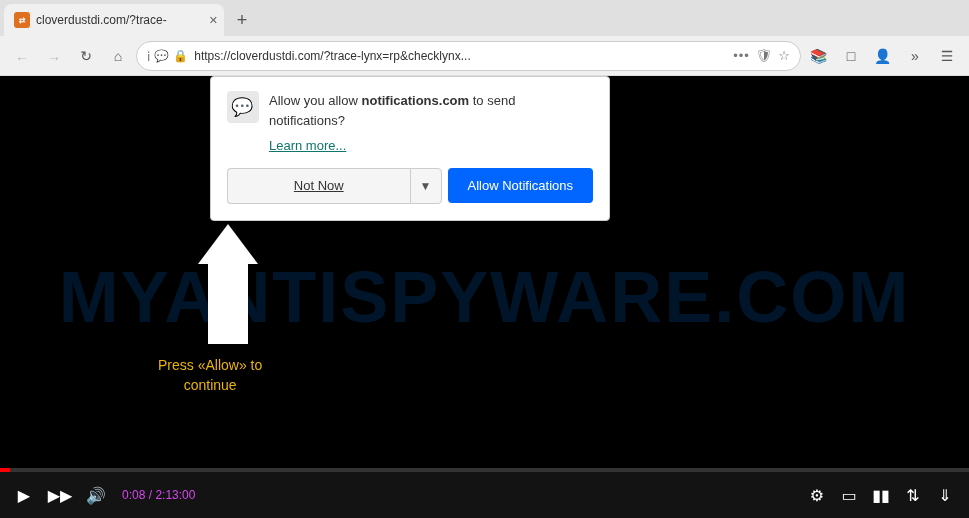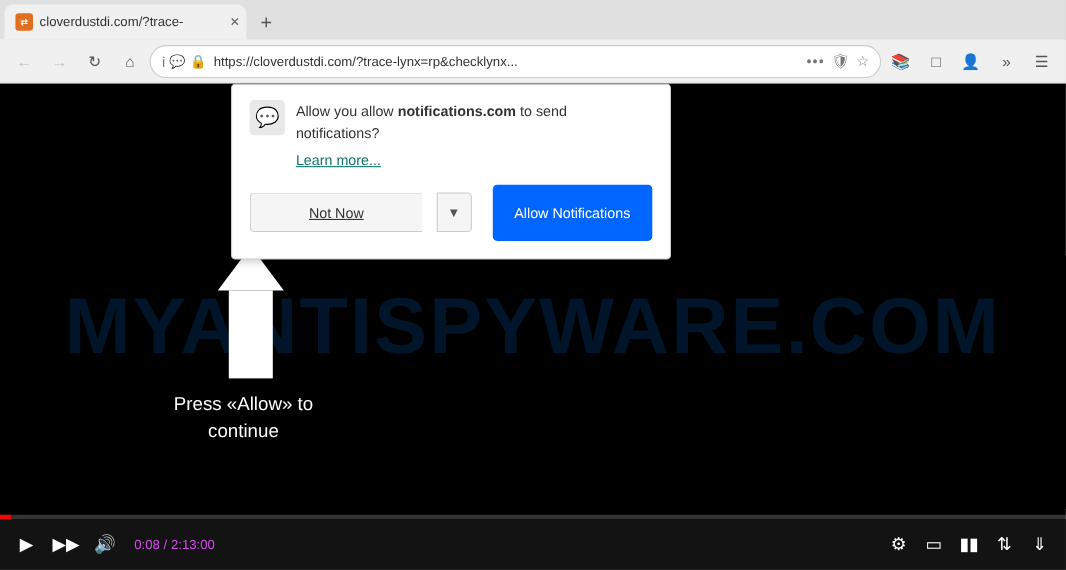--- a/index.html
+++ b/index.html
@@ -148,22 +148,22 @@
       width: 40px;
       background: white;
       height: 80px;
     }
 
     
     .press-allow {
       position: absolute;
       left: 158px;
       top: 280px;
-      color: #ffffff;
-      font-size: 17px;
+      color: #eab308;
+      font-size: 14px;
       text-align: center;
       line-height: 1.4;
     }
 
     
     .notification-popup {
       position: absolute;
       top: 0;
       left: 210px;
       background: #fff;
@@ -198,21 +198,21 @@
     .learn-more {
       display: block;
       margin-top: 6px;
       color: #0f766e;
       font-size: 13px;
       text-decoration: underline;
       cursor: pointer;
     }
     .popup-buttons {
       display: flex;
-      gap: 13px;
+      gap: 0;
       margin-top: 12px;
       align-items: center;
     }
     .not-now-btn {
       flex: 1;
       height: 36px;
       background: #f5f5f5;
       border: 1px solid #ccc;
       border-right: none;
       border-radius: 4px 0 0 4px;
@@ -226,21 +226,21 @@
       width: 32px; height: 36px;
       background: #f5f5f5;
       border: 1px solid #ccc;
       border-radius: 0 4px 4px 0;
       display: flex; align-items: center; justify-content: center;
       cursor: pointer;
       font-size: 12px; color: #555;
     }
     .allow-btn {
       margin-left: 6px;
-      height: 51px;
+      height: 35px;
       padding: 0 20px;
       background: #0066ff;
       color: white;
       border: none;
       border-radius: 4px;
       font-size: 13px;
       cursor: pointer;
       display: flex; align-items: center; justify-content: center;
     }
 

